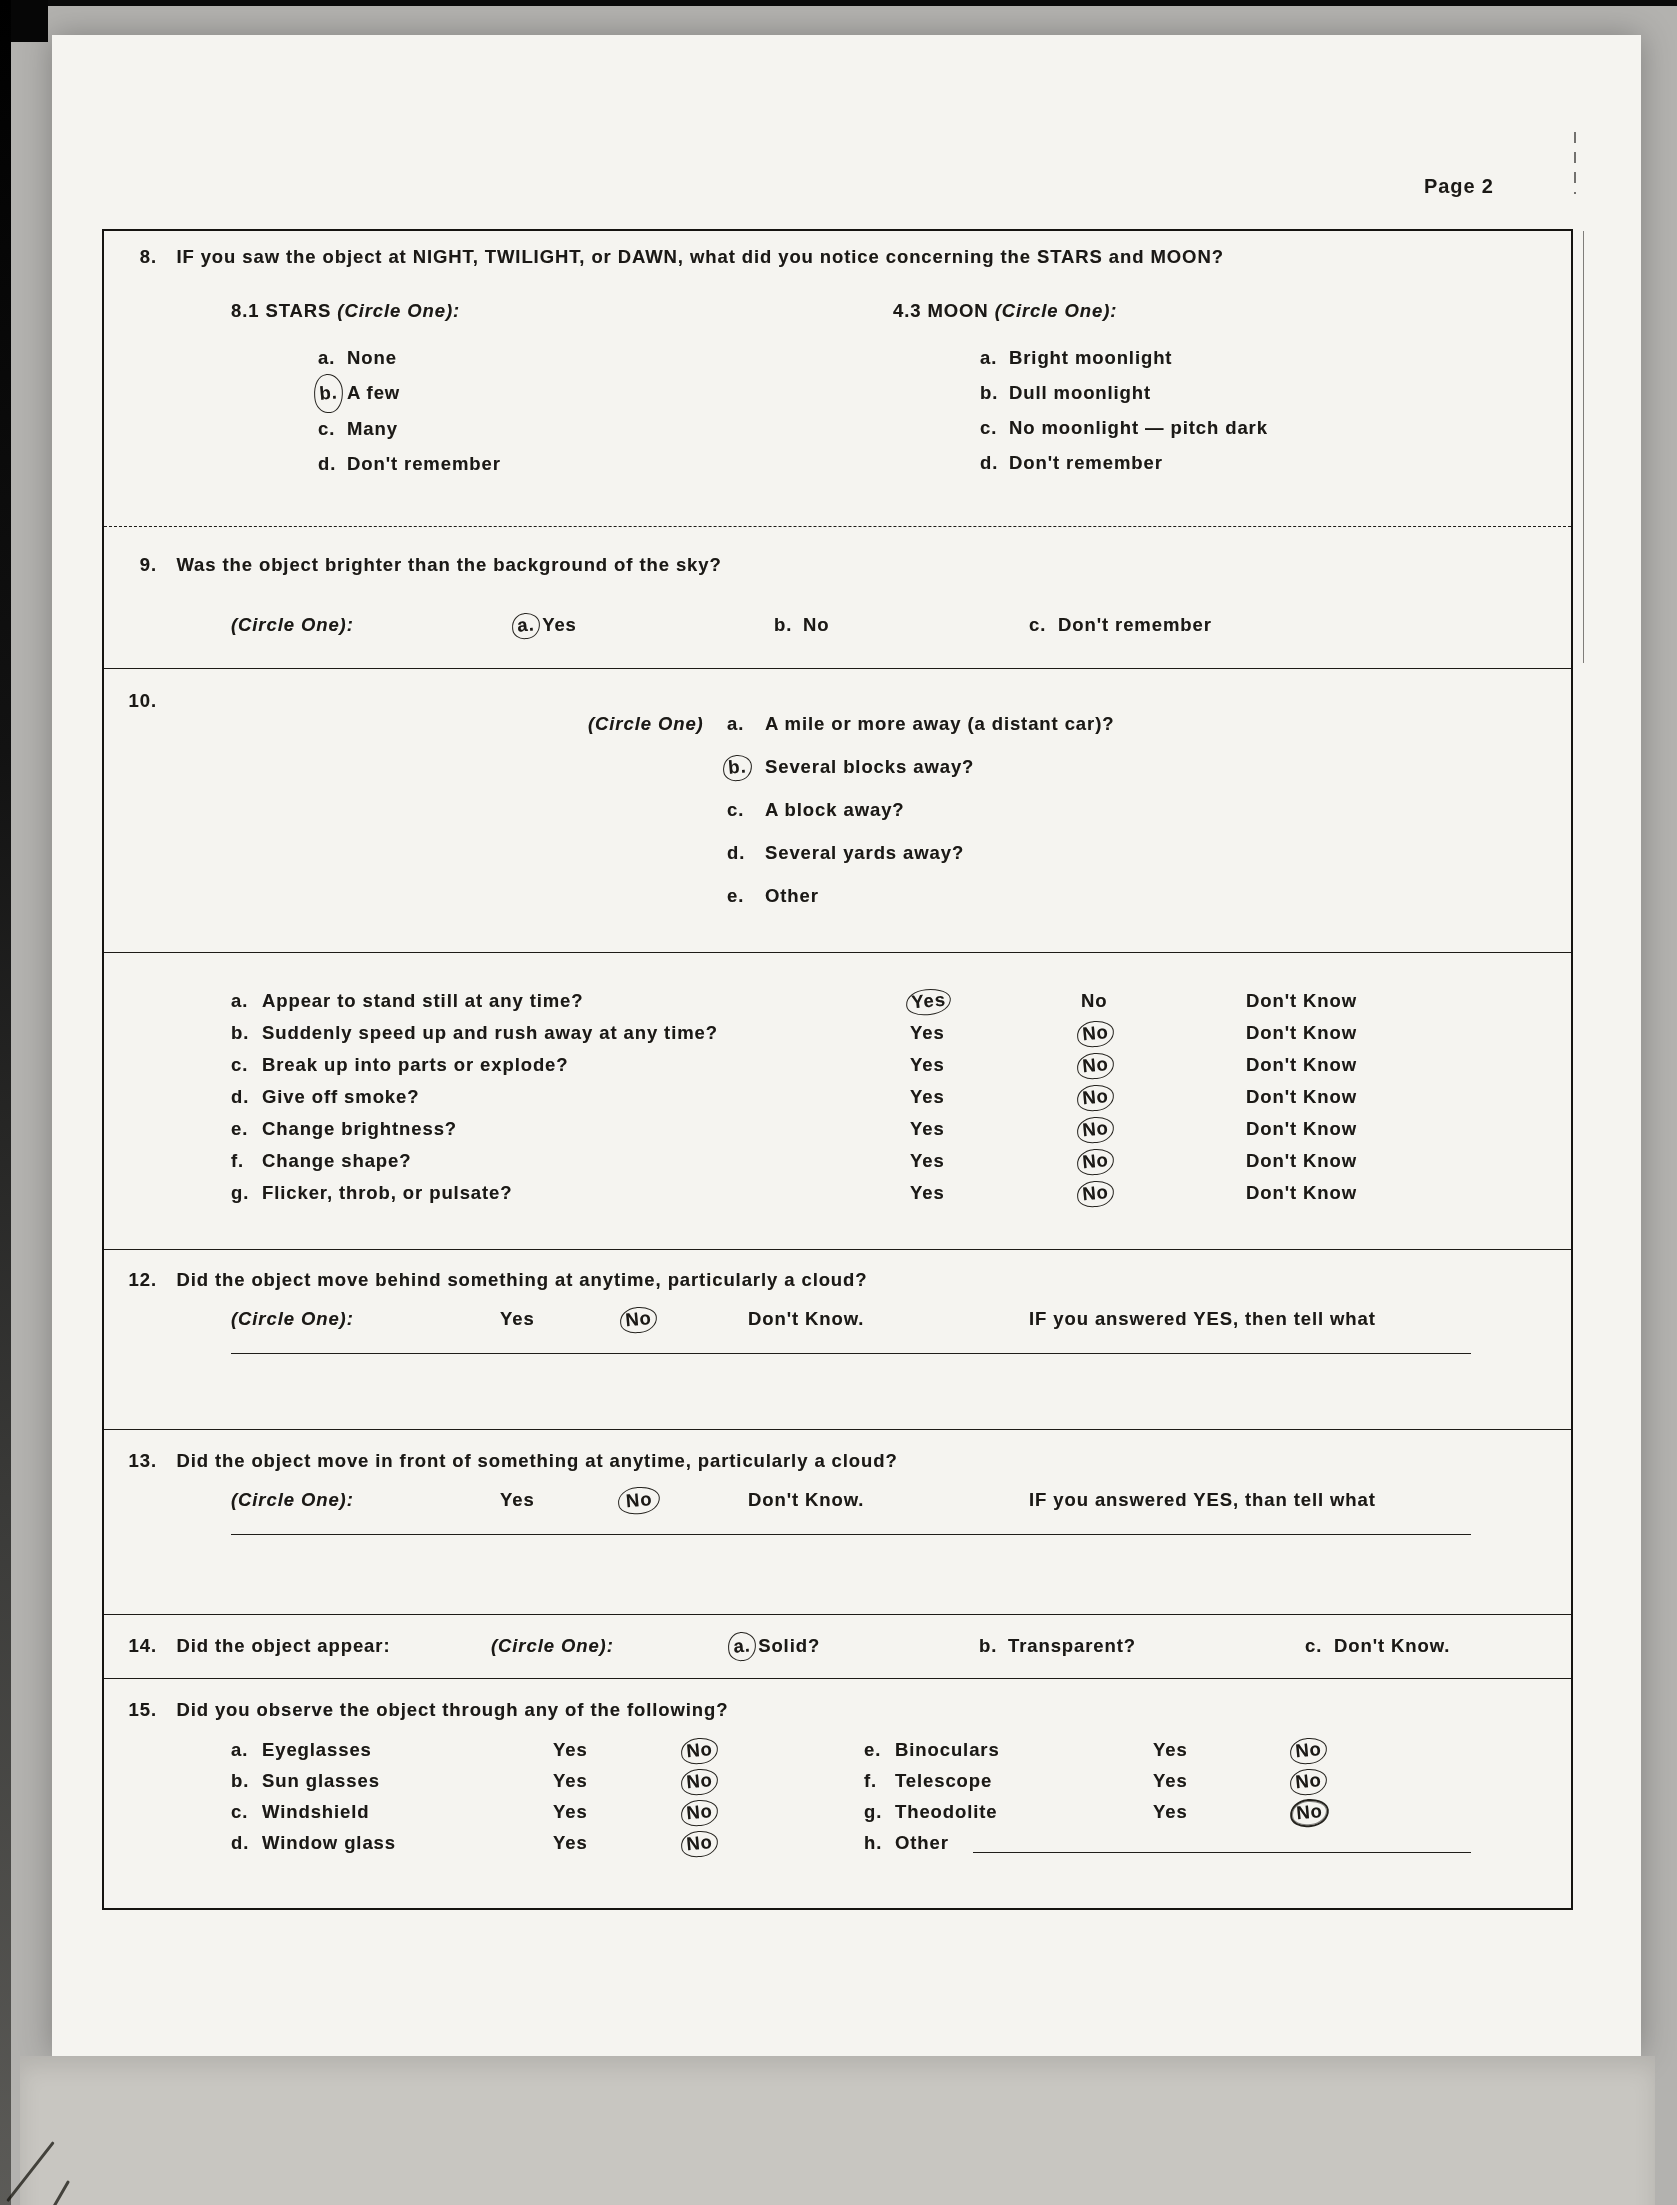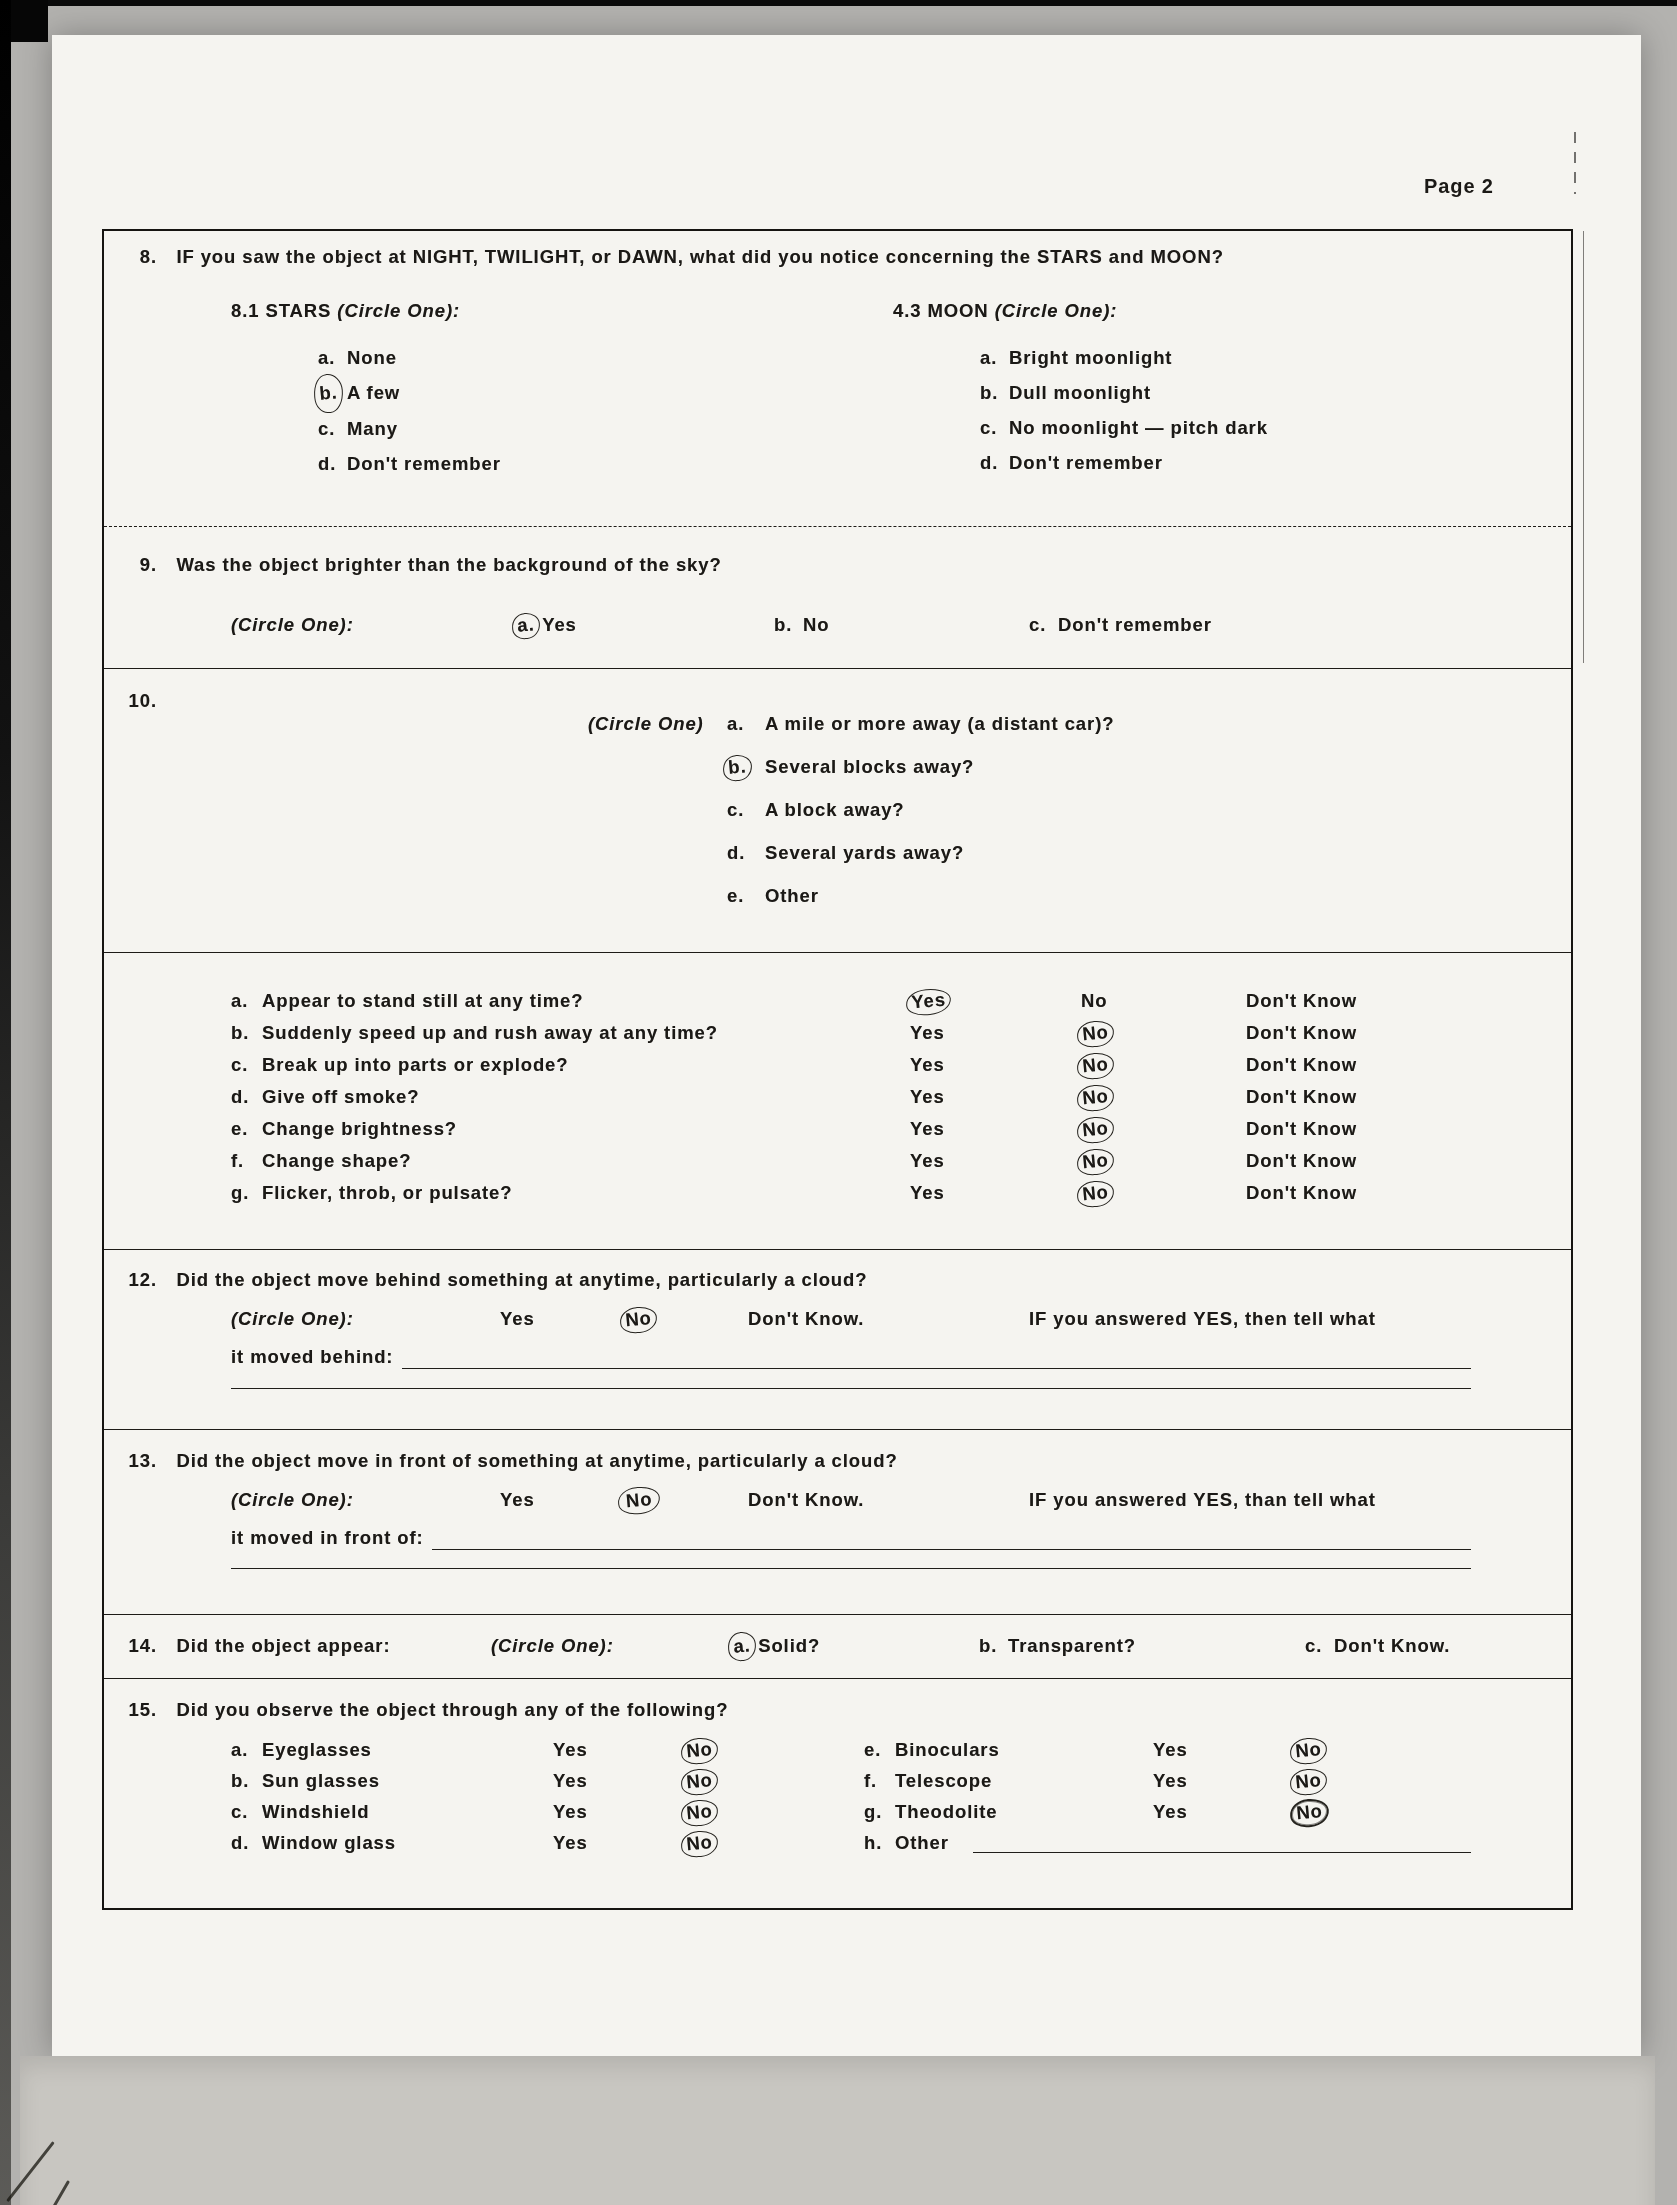--- a/index.html
+++ b/index.html
@@ -242,42 +242,34 @@
         <span class="qnum">12.</span>
         <span class="qtext">Did the object move behind something at anytime, particularly a cloud?</span>
       </div>
       <div class="relrow r60" style="margin-top:16px;">
         <span class="abs cnote" style="left:127px;">(Circle One):</span>
         <span class="abs" style="left:396px;">Yes</span>
         <span class="abs" style="left:520px;"><span class="circled sm">No</span></span>
         <span class="abs" style="left:644px;">Don't Know.</span>
         <span class="abs" style="left:925px;">IF you answered YES, then tell what</span>
       </div>
-      <div class="tailrow">
-        <span>it moved behind:</span>
-        <span class="blank-line"></span>
-      </div>
       <div class="fullline"></div>
     </section>
 
     <section class="sec sec13 sep-solid">
       <div class="qline">
         <span class="qnum">13.</span>
         <span class="qtext">Did the object move in front of something at anytime, particularly a cloud?</span>
       </div>
       <div class="relrow r60" style="margin-top:16px;">
         <span class="abs cnote" style="left:127px;">(Circle One):</span>
         <span class="abs" style="left:396px;">Yes</span>
         <span class="abs" style="left:520px;"><span class="circled">No</span></span>
         <span class="abs" style="left:644px;">Don't Know.</span>
         <span class="abs" style="left:925px;">IF you answered YES, than tell what</span>
-      </div>
-      <div class="tailrow">
-        <span>it moved in front of:</span>
-        <span class="blank-line"></span>
       </div>
       <div class="fullline"></div>
     </section>
 
     <section class="sec sec14 sep-solid">
       <div class="qline">
         <span class="qnum">14.</span>
         <span class="qtext">Did the object appear:</span>
         <span class="abs cnote" style="left:387px;">(Circle One):</span>
         <span class="abs" style="left:628px;"><span class="circled sm">a.</span>&nbsp;<span>Solid?</span></span>

